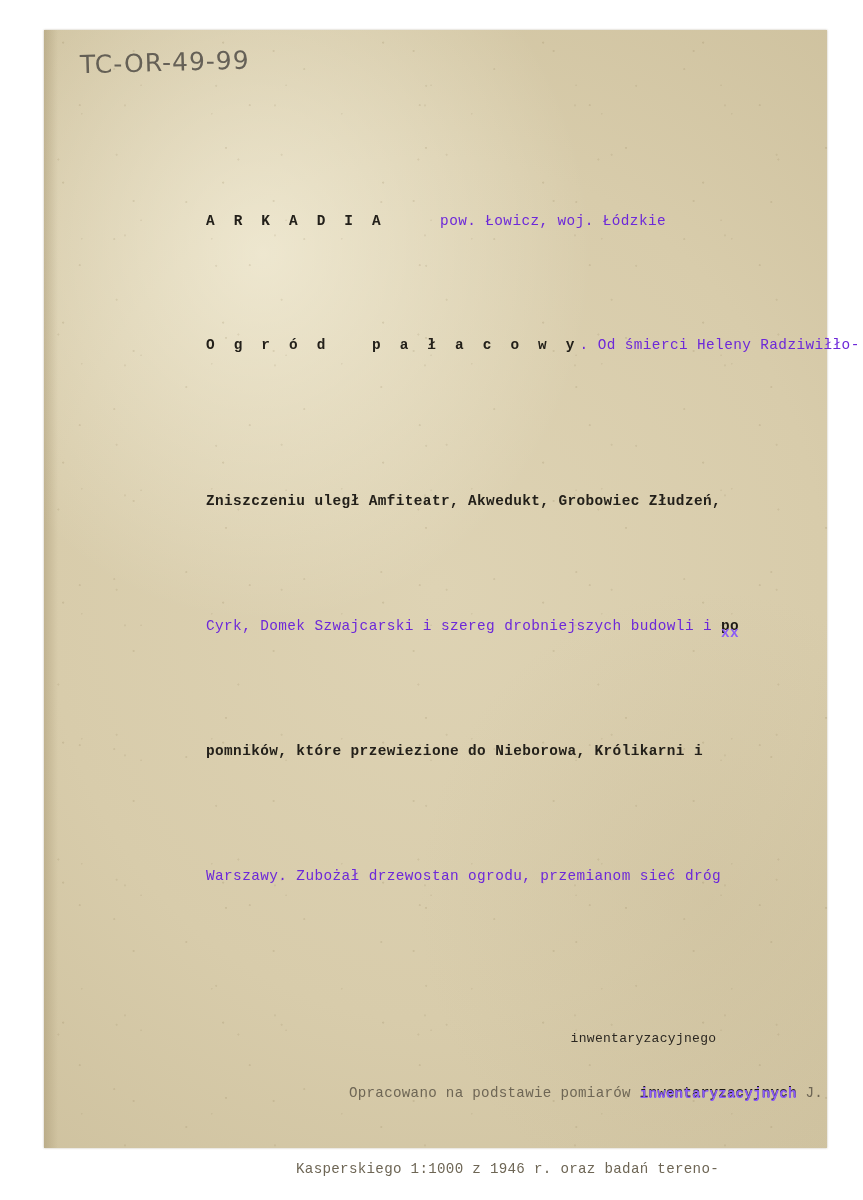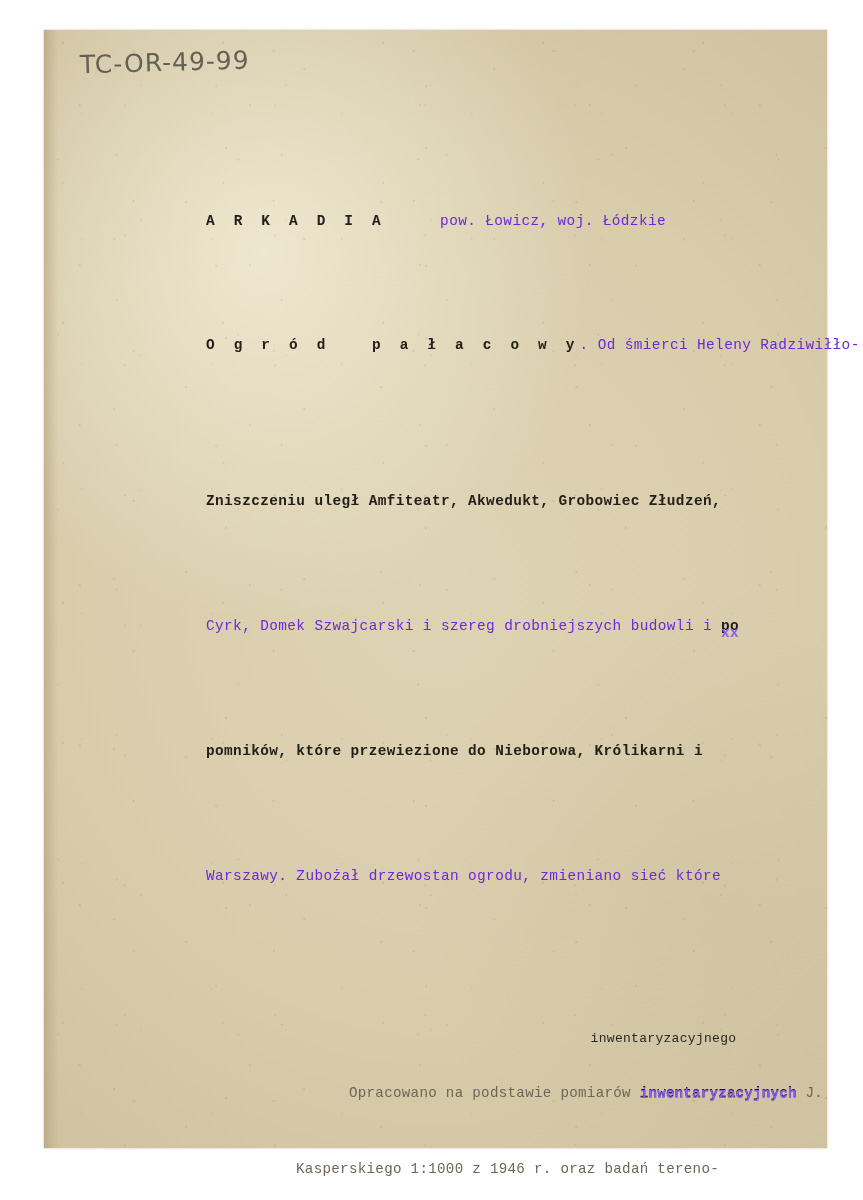--- a/index.html
+++ b/index.html
@@ -115,21 +115,20 @@
   }
 
   
   .insert-wrap { position: relative; }
   .insert {
     position: absolute;
     font-size: 13.2px;
     letter-spacing: 0.3px;
     color: #2b2721;
     white-space: pre;
-    margin-left: 20px;
   }
 
   
   #closing {
     position: absolute;
     left: 296px;
     top: 1008px;
     font-size: 14.2px;
     line-height: 19px;
     color: #332e26;
@@ -157,21 +156,21 @@
 
     <div class="ln"><span class="spaced strong">O g r ó d   p a ł a c o w y</span><span class="normal">. Od śmierci Heleny Radziwiłło-</span></div>
 
 
     <div class="ln strong">Zniszczeniu uległ Amfiteatr, Akwedukt, Grobowiec Złudzeń,</div>
 
     <div class="ln"><span class="normal">Cyrk, Domek Szwajcarski i szereg drobniejszych budowli i</span><span class="strong"> </span><span class="xover"><span class="under">po</span><span class="xs">xx</span></span></div>
 
     <div class="ln strong">pomników, które przewiezione do Nieborowa, Królikarni i</div>
 
-    <div class="ln normal">Warszawy. Zubożał drzewostan ogrodu, zmieniano sieć które</div>
+    <div class="ln normal">Warszawy. Zubożał drzewostan ogrodu, przemianom sieć dróg</div>
 
 
     
 
     
 
     
 
     
 

